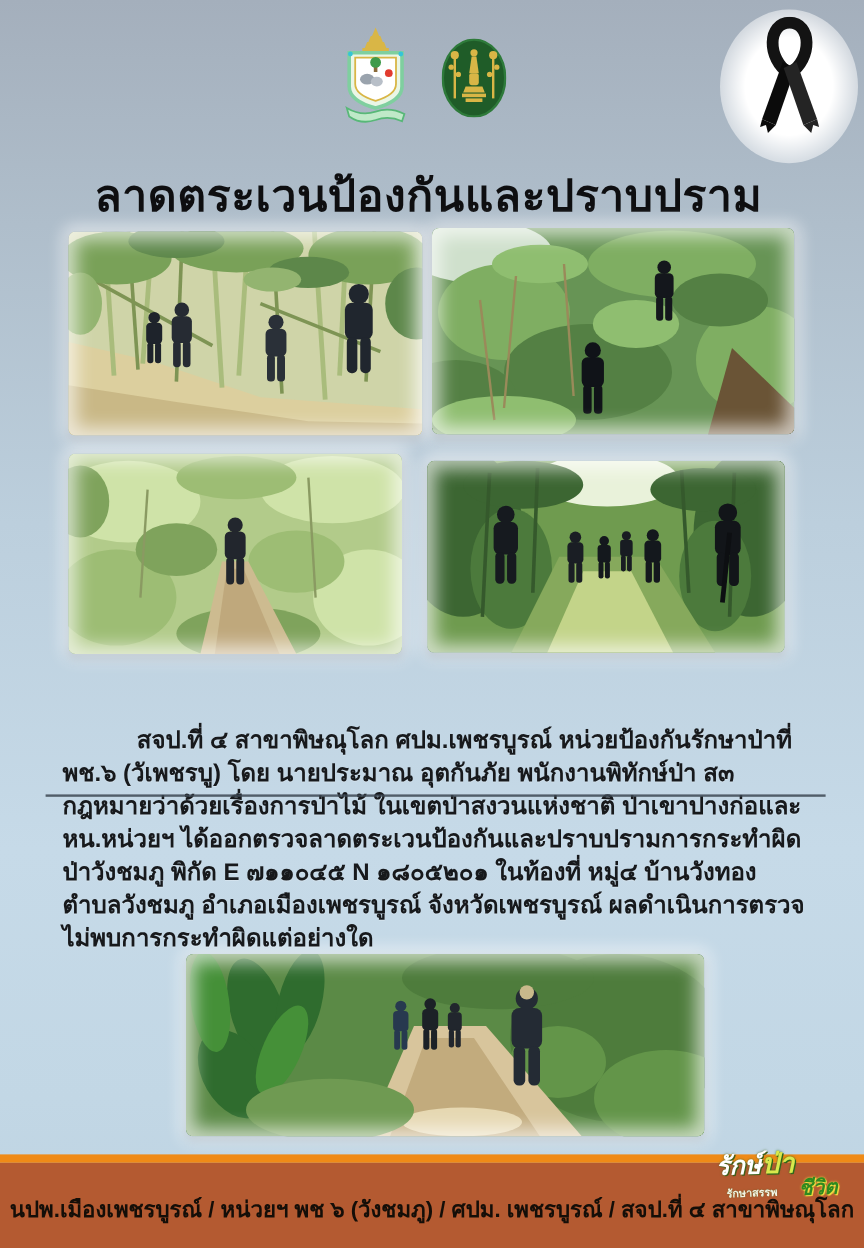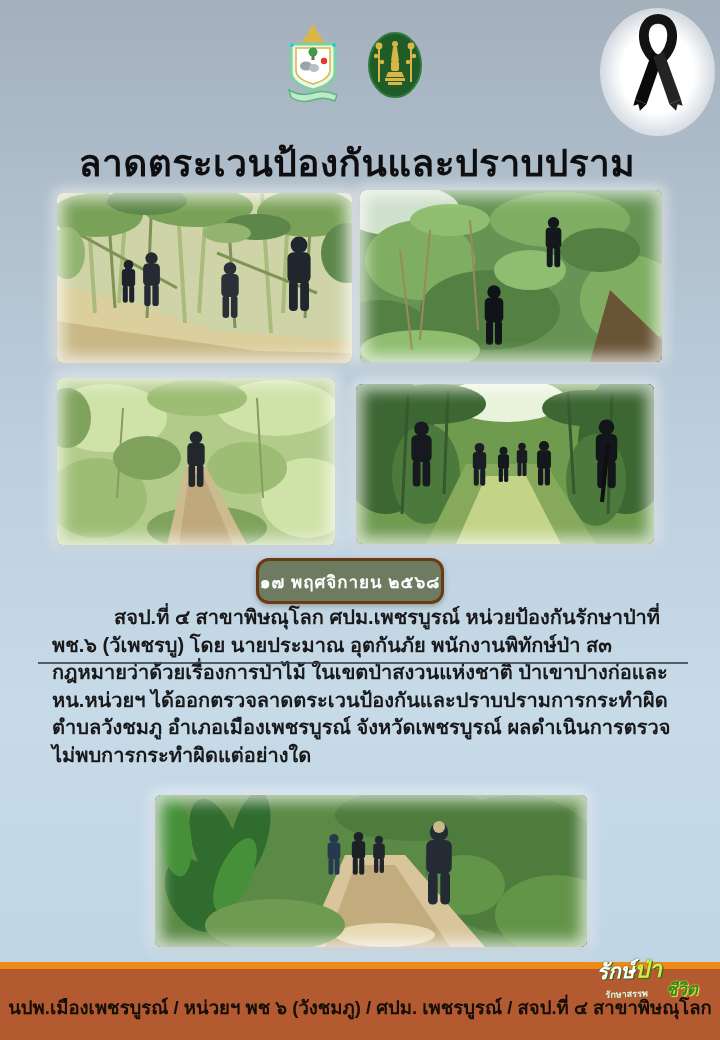--- a/index.html
+++ b/index.html
@@ -291,27 +291,27 @@
       <ellipse cx="120" cy="130" rx="70" ry="26" fill="#6f9a52"></ellipse>
       <use href="#ranger" fill="#27394f" transform="translate(168,38) scale(1.1)"></use>
       <use href="#ranger" fill="#1c2127" transform="translate(192,36) scale(1.15)"></use>
       <use href="#ranger" fill="#21262d" transform="translate(214,40) scale(1.0)"></use>
       <use href="#ranger" fill="#242b34" transform="translate(262,26) scale(2.2)"></use>
       <circle cx="284" cy="32" r="6" fill="#c9b98b"></circle>
     </svg>
     <div class="feather"></div>
   </div>
 
-  <div class="abs date-badge">๑๗ พฤศจิกายน ๒๕๖๘</div>
 
   <div class="abs report">
     <div class="line indent">สจป.ที่ ๔ สาขาพิษณุโลก ศปม.เพชรบูรณ์ หน่วยป้องกันรักษาป่าที่</div>
     <div class="line">พช.๖ (วัเพชรบู) โดย นายประมาณ อุตกันภัย พนักงานพิทักษ์ป่า ส๓</div>
     <div class="line">กฎหมายว่าด้วยเรื่องการป่าไม้ ในเขตป่าสงวนแห่งชาติ ป่าเขาปางก่อและ</div>
     <div class="line">หน.หน่วยฯ ได้ออกตรวจลาดตระเวนป้องกันและปราบปรามการกระทำผิด</div>
+    <div class="line">ป่าวังชมภู พิกัด E ๗๑๑๐๔๕ N ๑๘๐๕๒๐๑ ในท้องที่ หมู่๔ บ้านวังทอง</div>
     <div class="line">ตำบลวังชมภู อำเภอเมืองเพชรบูรณ์ จังหวัดเพชรบูรณ์ ผลดำเนินการตรวจ</div>
     <div class="line">ไม่พบการกระทำผิดแต่อย่างใด</div>
   </div>
   <div class="abs hrule"></div>
 
   <div class="abs footer-stripe"></div>
   <div class="abs footer-bar"></div>
   <div class="abs footer-text">นปพ.เมืองเพชรบูรณ์ / หน่วยฯ พช ๖ (วังชมภู) / ศปม. เพชรบูรณ์ / สจป.ที่ ๔ สาขาพิษณุโลก</div>
 
   <div class="abs rakpa">

